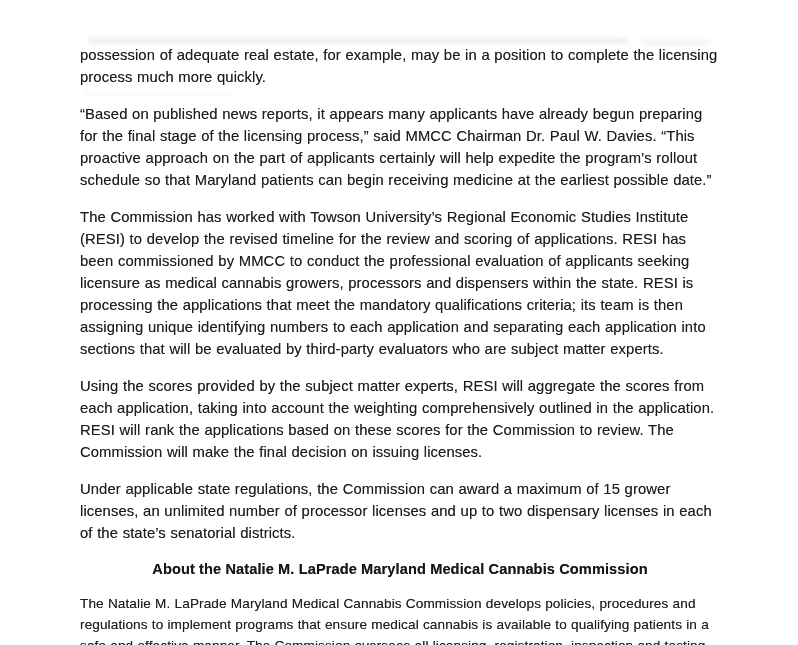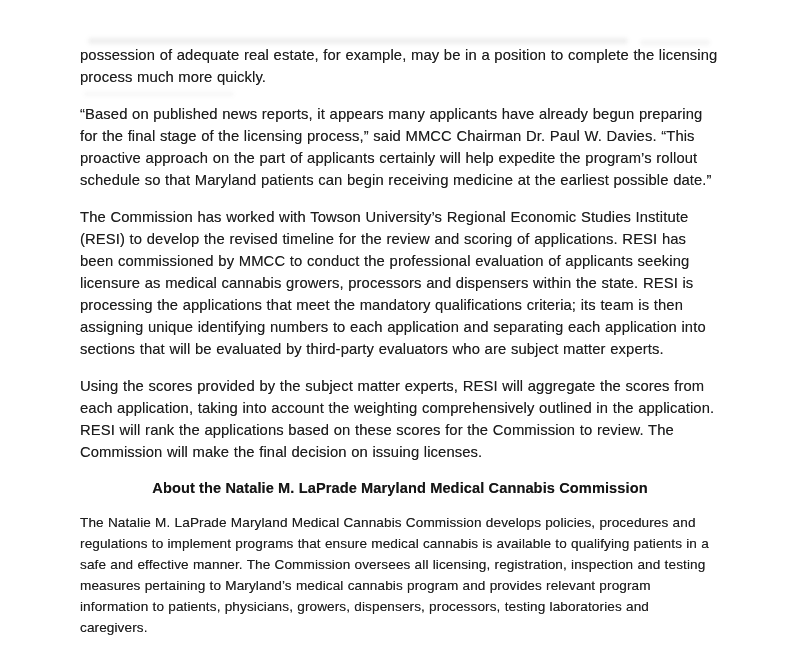--- a/index.html
+++ b/index.html
@@ -81,19 +81,20 @@
   <div class="content">
 
     <p class="para">possession of adequate real estate, for example, may be in a position to complete the licensing process much more quickly.</p>
 
     <p class="para">“Based on published news reports, it appears many applicants have already begun preparing for the final stage of the licensing process,” said MMCC Chairman Dr. Paul W. Davies. “This proactive approach on the part of applicants certainly will help expedite the program’s rollout schedule so that Maryland patients can begin receiving medicine at the earliest possible date.”</p>
 
     <p class="para">The Commission has worked with Towson University’s Regional Economic Studies Institute (RESI) to develop the revised timeline for the review and scoring of applications. RESI has been commissioned by MMCC to conduct the professional evaluation of applicants seeking licensure as medical cannabis growers, processors and dispensers within the state. RESI is processing the applications that meet the mandatory qualifications criteria; its team is then assigning unique identifying numbers to each application and separating each application into sections that will be evaluated by third-party evaluators who are subject matter experts.</p>
 
     <p class="para">Using the scores provided by the subject matter experts, RESI will aggregate the scores from each application, taking into account the weighting comprehensively outlined in the application. RESI will rank the applications based on these scores for the Commission to review. The Commission will make the final decision on issuing licenses.</p>
 
+    <p class="para">Under applicable state regulations, the Commission can award a maximum of 15 grower licenses, an unlimited number of processor licenses and up to two dispensary licenses in each of the state’s senatorial districts.</p>
 
     <h2 class="section-heading">About the Natalie M. LaPrade Maryland Medical Cannabis Commission</h2>
 
     <p class="about-para">The Natalie M. LaPrade Maryland Medical Cannabis Commission develops policies, procedures and regulations to implement programs that ensure medical cannabis is available to qualifying patients in a safe and effective manner. The Commission oversees all licensing, registration, inspection and testing measures pertaining to Maryland’s medical cannabis program and provides relevant program information to patients, physicians, growers, dispensers, processors, testing laboratories and caregivers.</p>
 
   </div>
 </div>
 
 </body></html>

